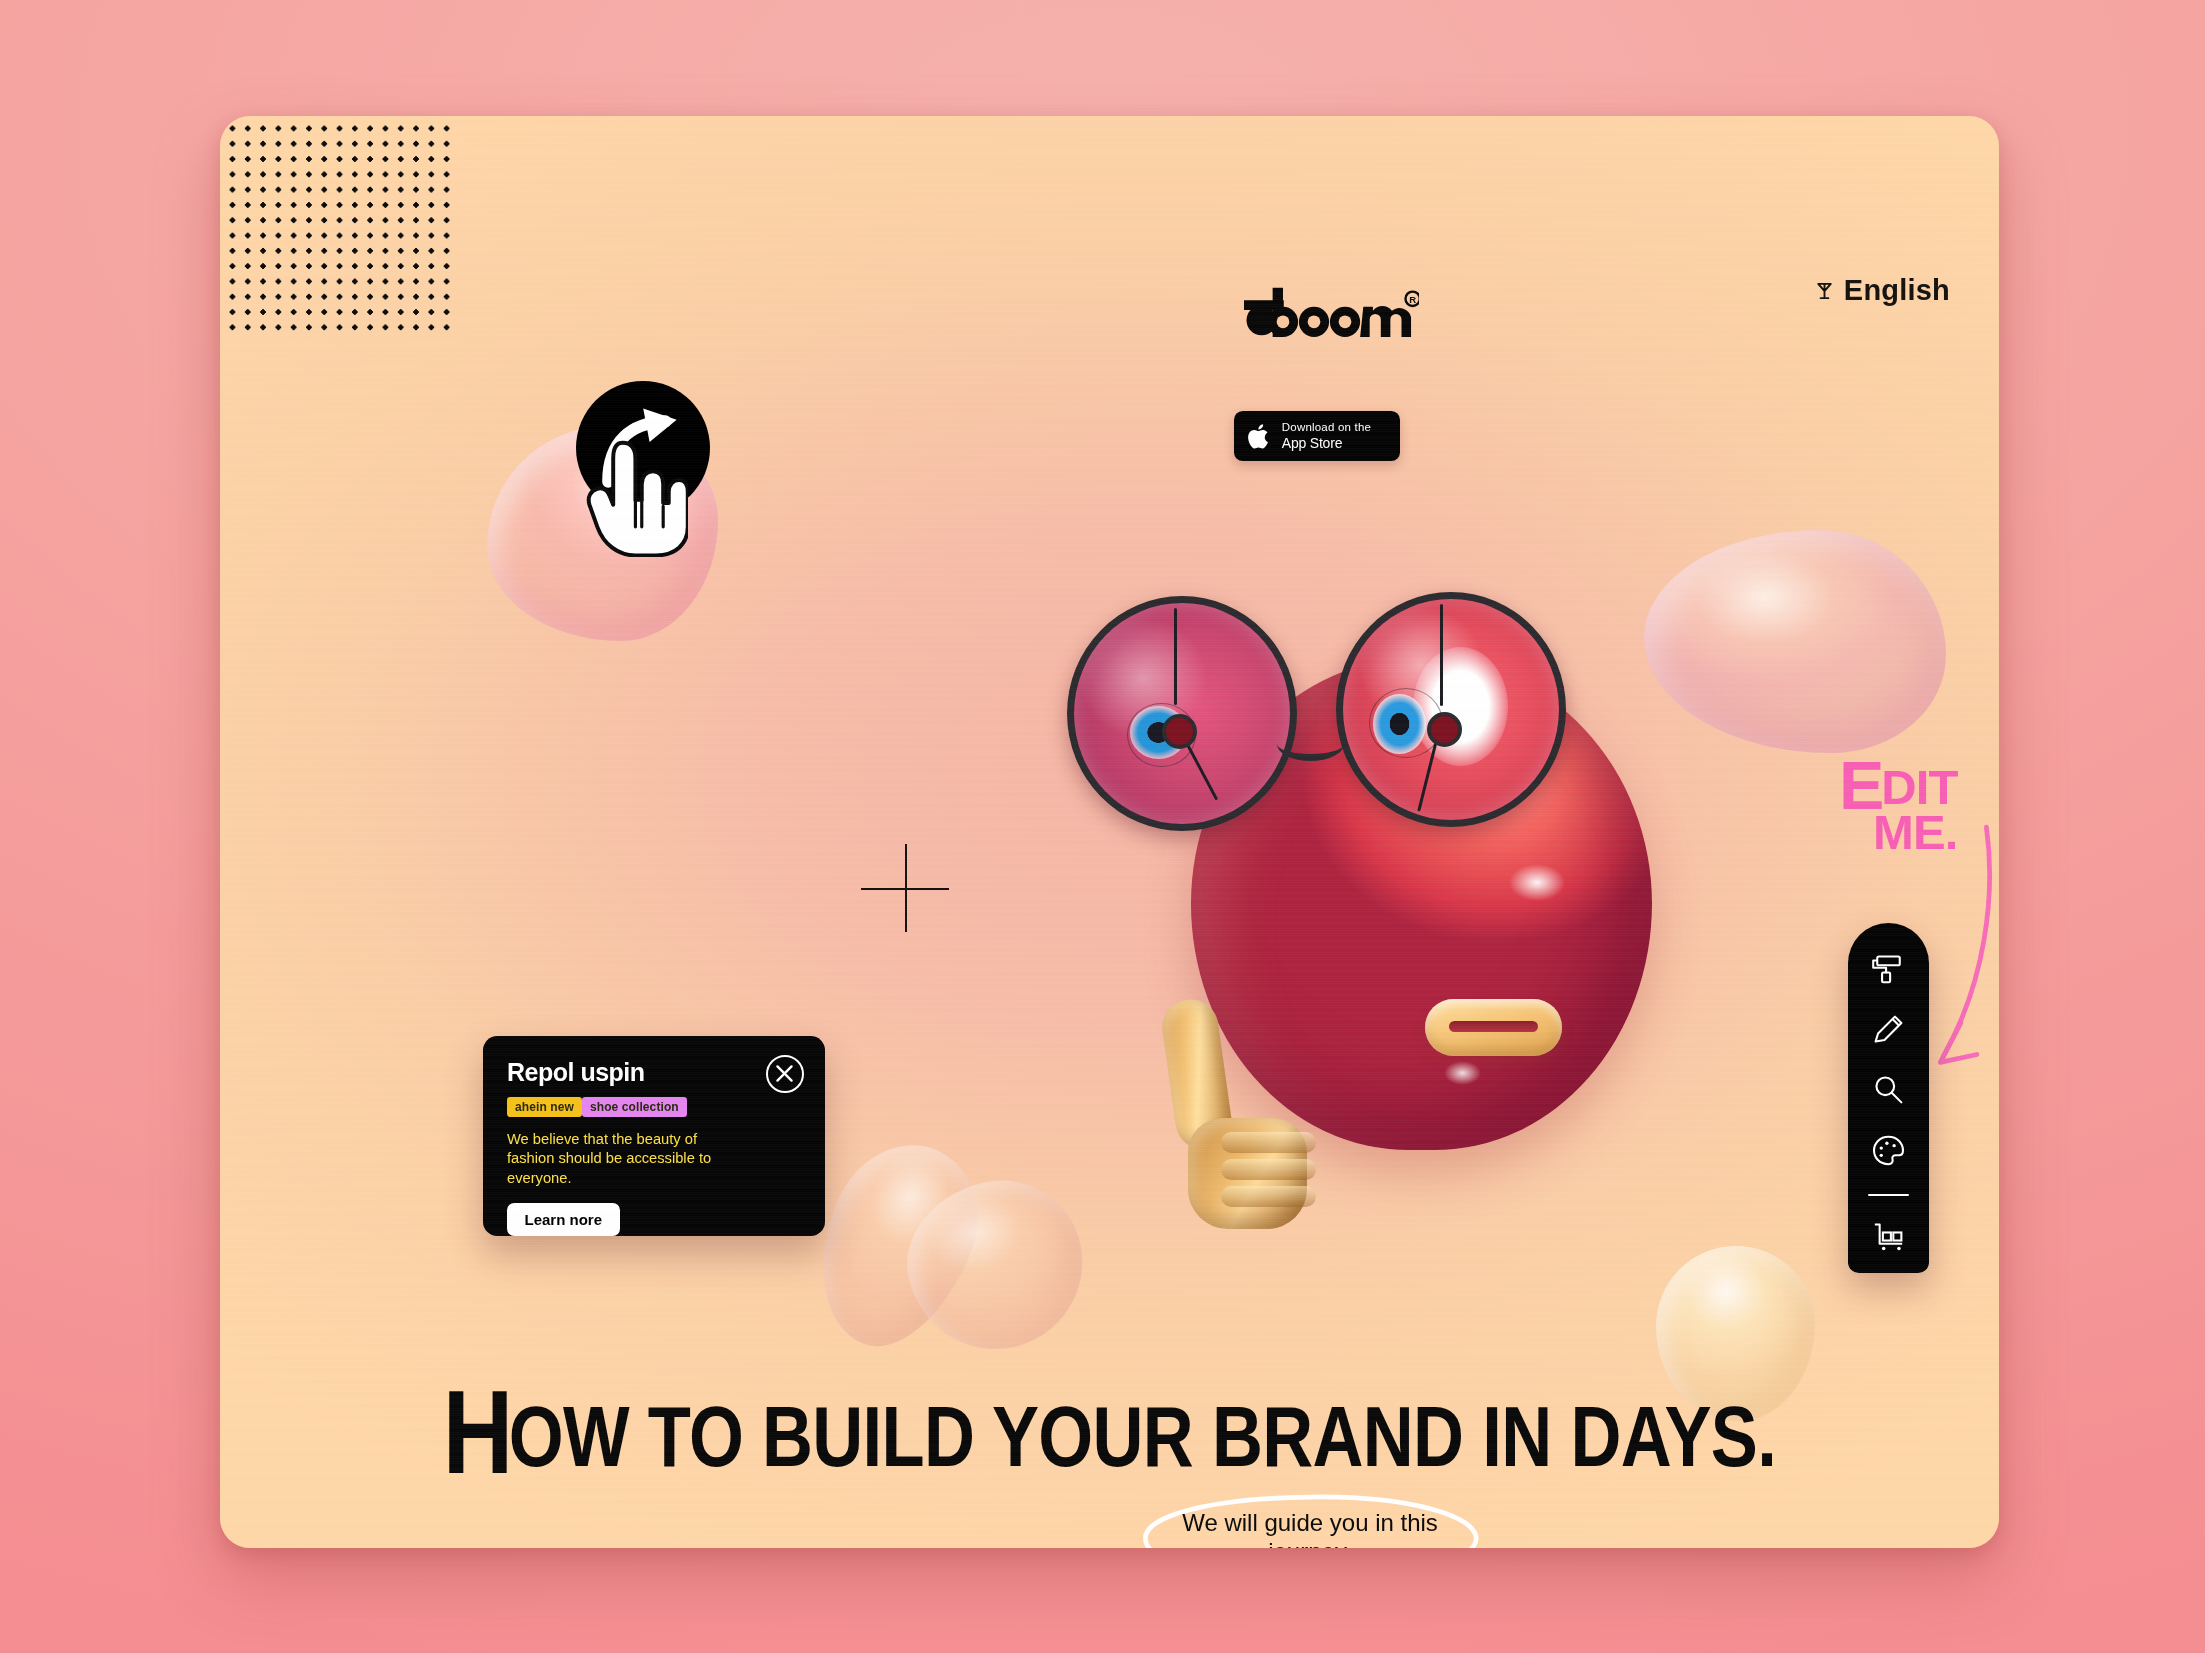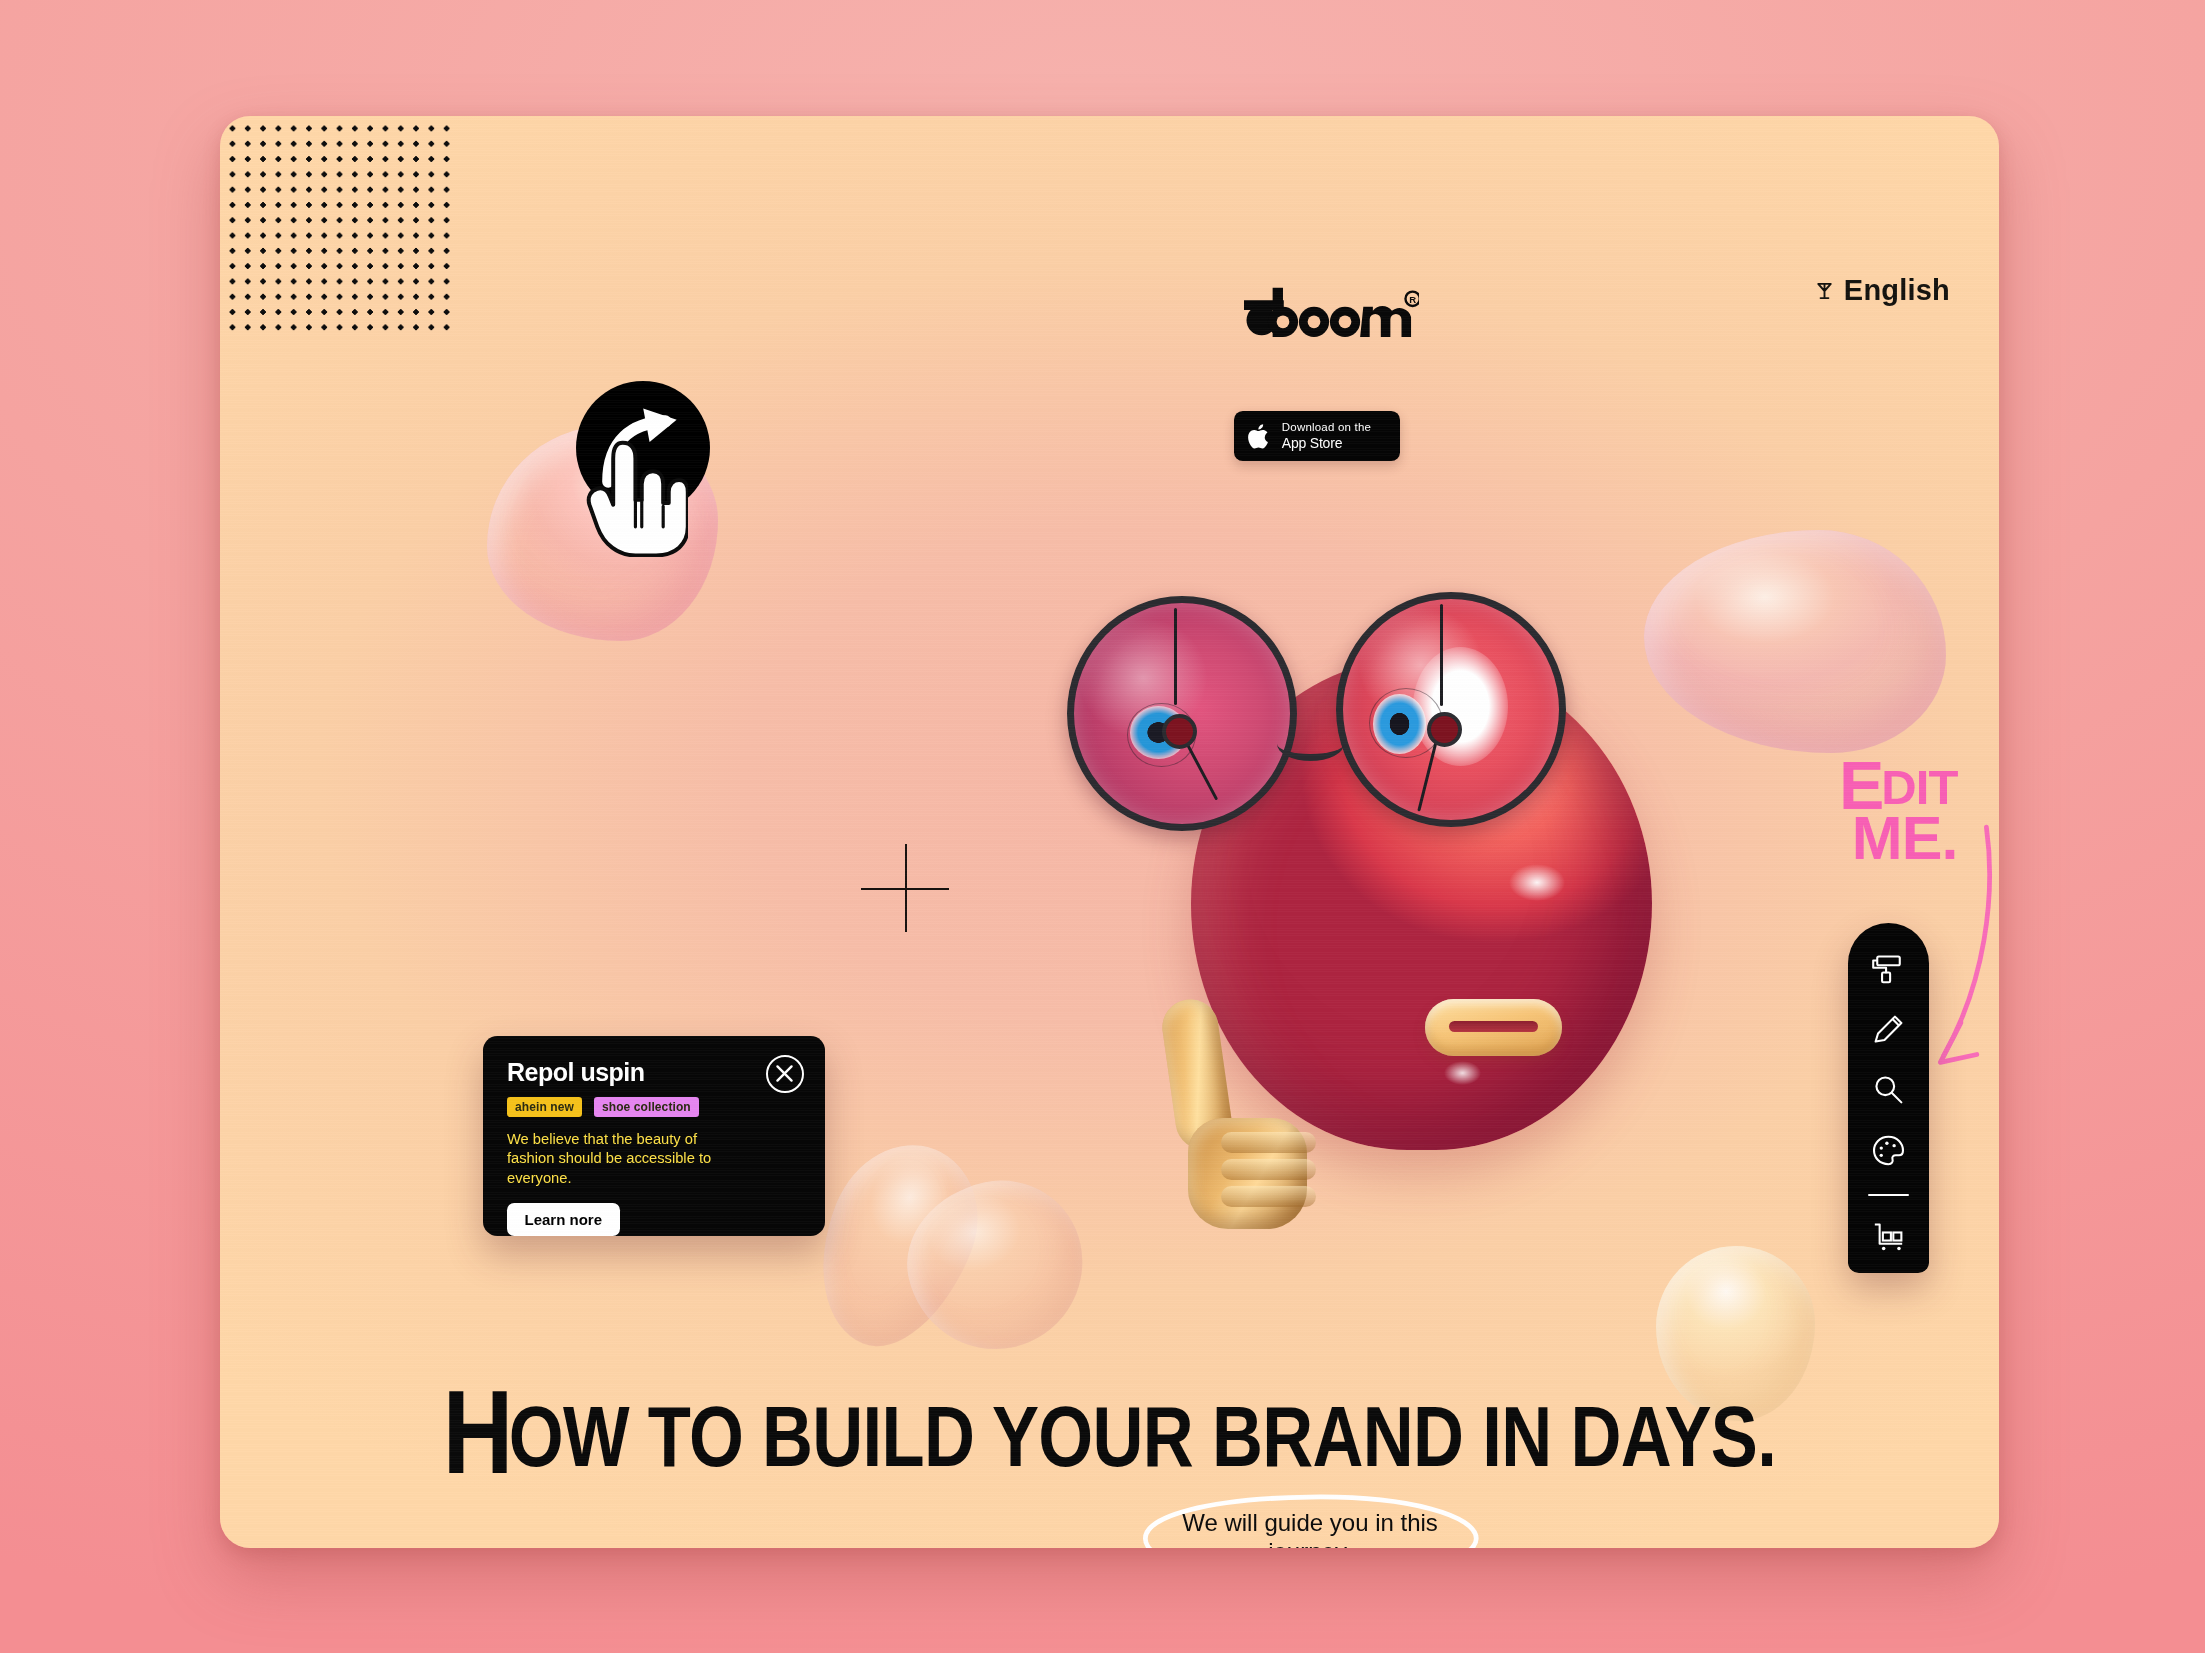--- a/index.html
+++ b/index.html
@@ -170,21 +170,21 @@
   #appstore-small{font-size:11.5px;font-weight:400;letter-spacing:0.2px;margin-bottom:2.4px;}
   #appstore-big{font-size:14px;font-weight:500;letter-spacing:-0.2px;}
 
   
   #promo-card{
     position:absolute;left:263px;top:920px;width:342px;height:200px;border-radius:14.3px;
     background:#070707;padding:22px 24px;box-sizing:border-box;
     box-shadow:0 17.5px 37px rgba(100,40,50,.3);
   }
   #promo-title{color:#fff;font-size:25px;font-weight:700;letter-spacing:-0.5px;margin:0 0 9.5px;}
-  #promo-badges{display:flex;gap:12px;margin-bottom:12.7px;}
+  #promo-badges{display:flex;gap:0;margin-bottom:12.7px;}
   .promo-badge{font-size:12px;font-weight:600;padding:3.2px 8px;border-radius:3.2px;color:#2a2a12;letter-spacing:0.1px;}
   #promo-body{color:#fde047;font-size:14.7px;line-height:1.34;font-weight:500;margin:0 0 14.3px;width:239px;}
   #promo-learn{
     display:inline-block;background:#fff;color:#000;font-size:15px;font-weight:600;
     padding:8px 17.5px;border-radius:7.2px;border:none;cursor:pointer;font-family:inherit;
   }
   #promo-close{
     position:absolute;right:20.7px;top:19px;width:38px;height:38px;border-radius:50%;
     border:2.4px solid #fff;cursor:pointer;background:transparent;
   }
@@ -198,21 +198,21 @@
   }
   .tool-btn{width:43px;height:43px;display:flex;align-items:center;justify-content:center;cursor:pointer;}
   #tool-divider{width:41px;height:2.4px;background:#fff;border-radius:1.6px;margin:4.8px 0 1.6px;}
 
   
   #edit-me{
     position:absolute;left:1619px;top:646px;color:#f85fb4;
     font-weight:700;line-height:.92;letter-spacing:-0.8px;pointer-events:none;text-align:right;
   }
   #edit-me .l1{font-size:49px;display:block;}
-  #edit-me .l2{font-size:61px;display:block;}
+  #edit-me .l2{font-size:49px;display:block;}
   #edit-me .bigE{font-size:68px;line-height:.7;display:inline-block;vertical-align:-4.8px;letter-spacing:-3.2px;}
   #pink-arrow{position:absolute;left:1671px;top:708px;pointer-events:none;}
 
   
   #crosshair{position:absolute;left:641px;top:728px;width:88px;height:88px;}
   #crosshair::before{content:"";position:absolute;left:0;top:44px;width:88px;height:2.4px;background:#17120f;}
   #crosshair::after{content:"";position:absolute;left:44px;top:0;width:2.4px;height:88px;background:#17120f;}
 
   
   #headline{

